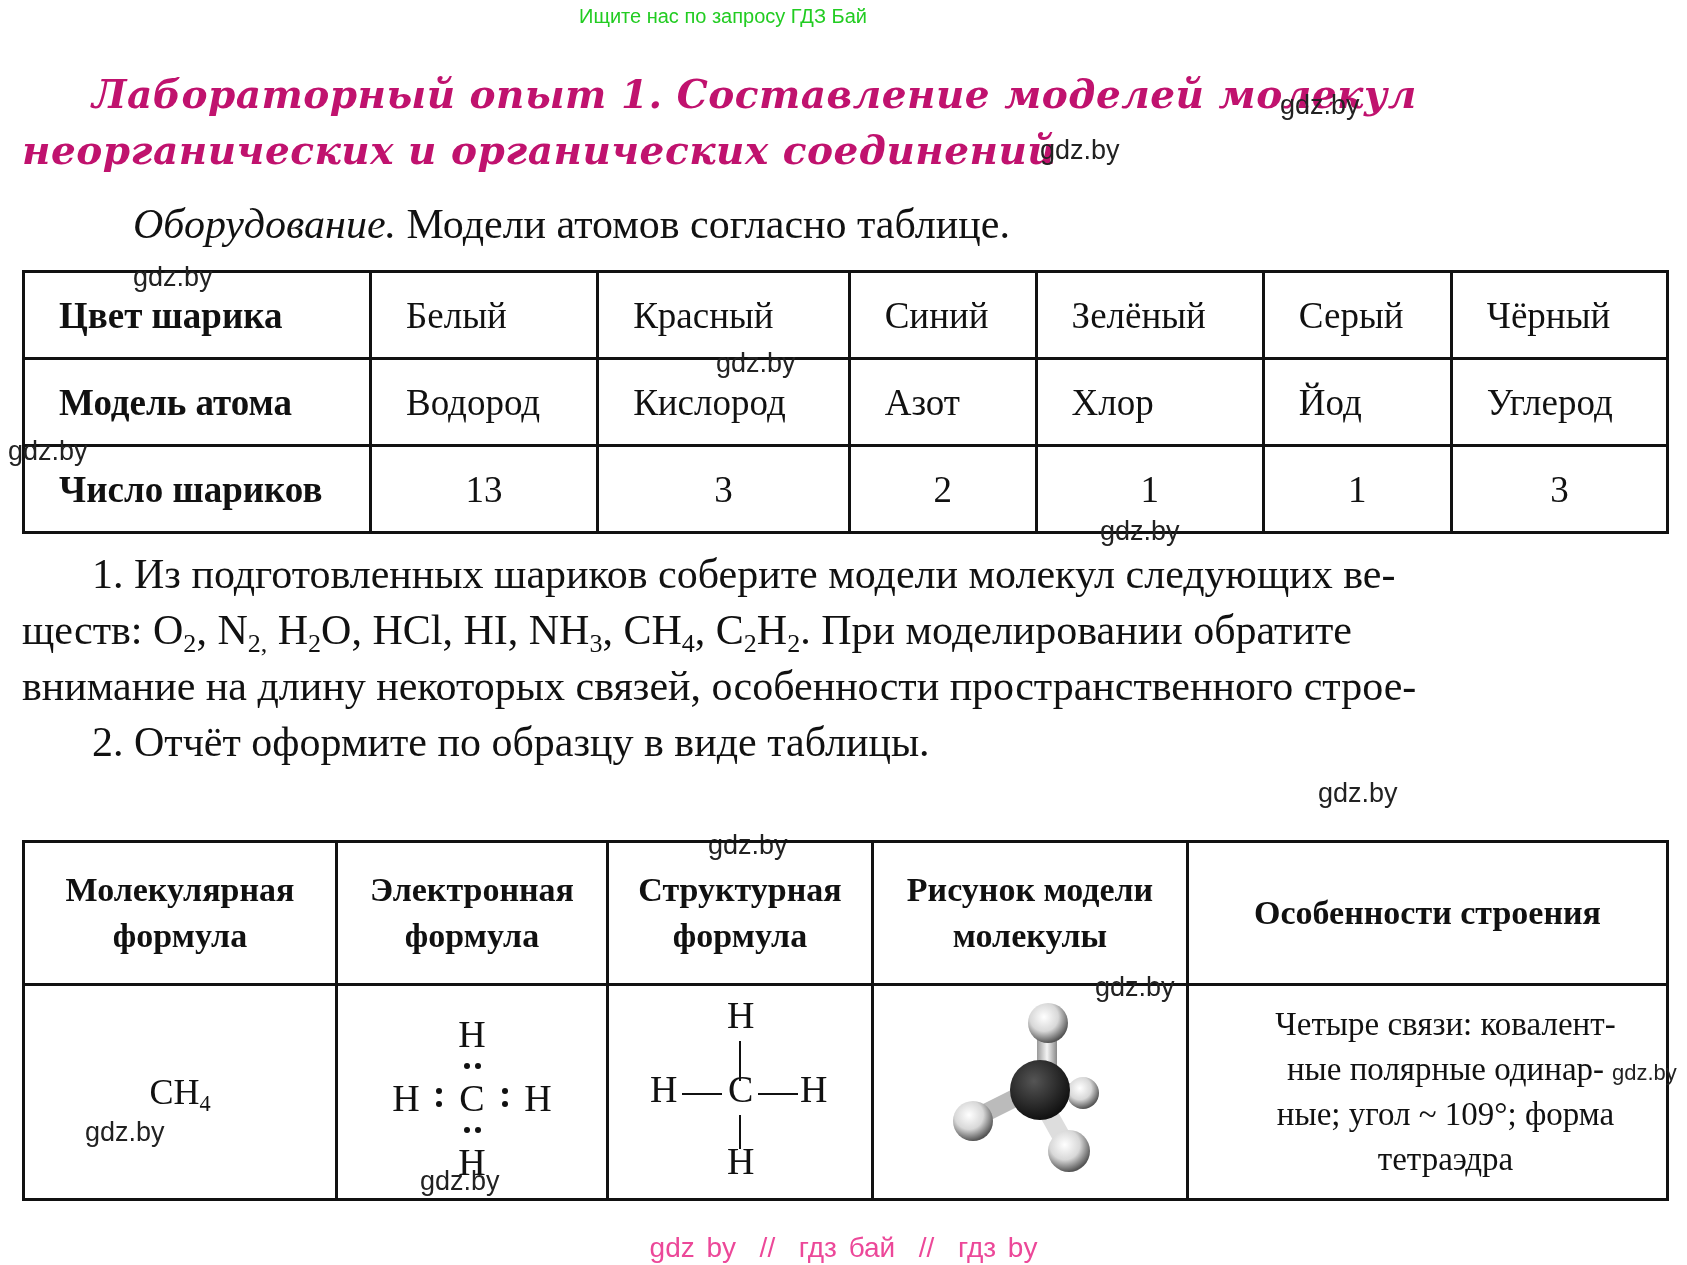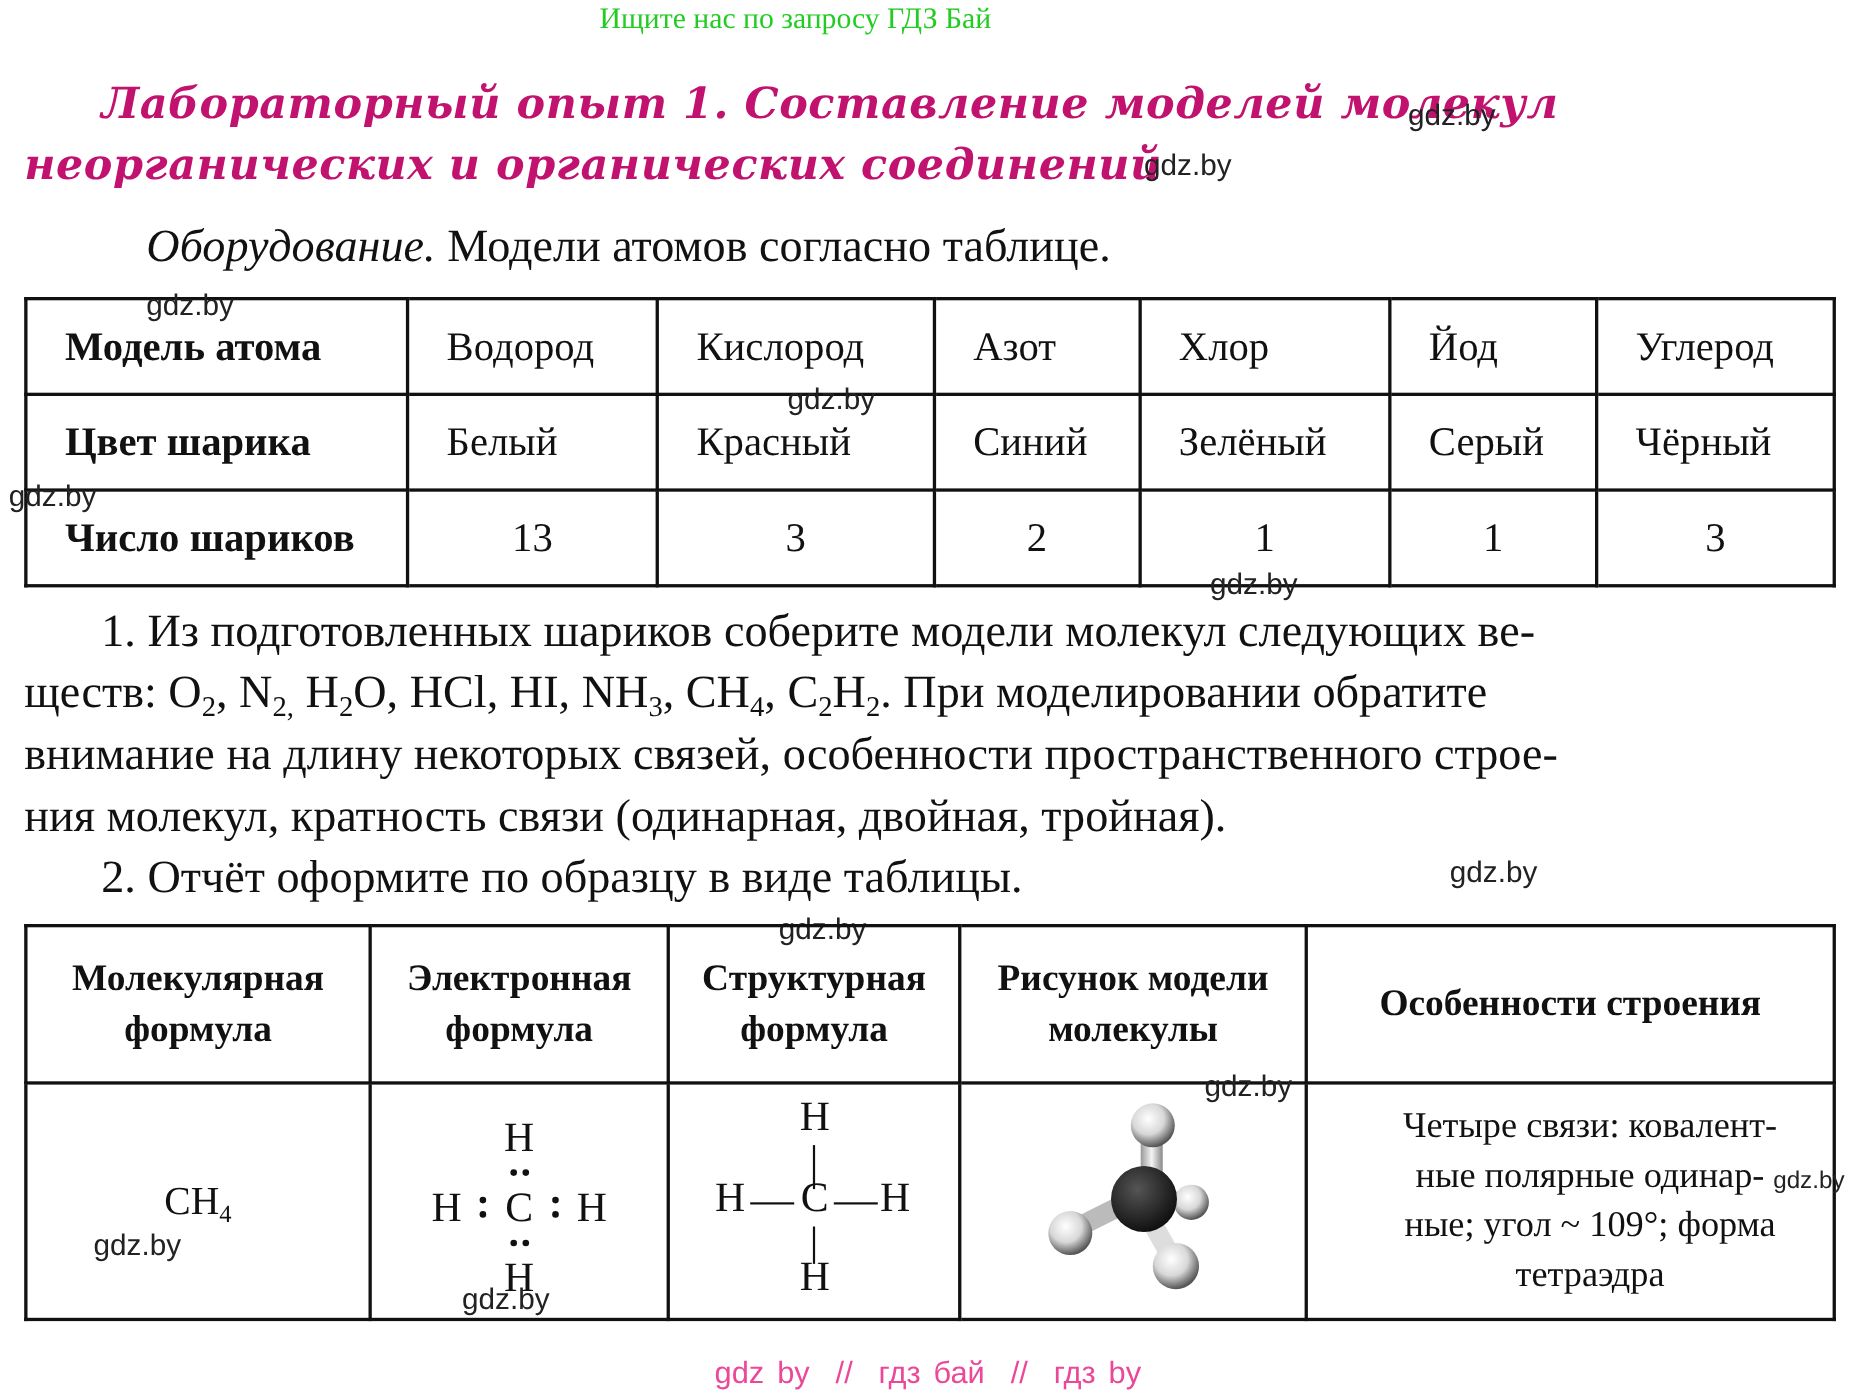--- a/index.html
+++ b/index.html
@@ -1,20 +1,20 @@
 <!DOCTYPE html>
 <html><head>
 <meta charset="utf-8">
 <style>
   html, body { margin:0; padding:0; background:#ffffff; }
   body { width:1687px; height:1265px; position:relative; overflow:hidden;
          font-family:"Liberation Serif", "DejaVu Serif", serif; color:#111; }
   .abs { position:absolute; }
-  .top-banner { left:0; width:1446px; top:0; text-align:center; font-family:Liberation Serif, serif;
-                font-size:27px; color:#22cc22; line-height:32px; }
+  .top-banner { left:0; width:1446px; top:0; text-align:center; font-family:Liberation Sans, sans-serif;
+                font-size:20px; color:#22cc22; line-height:32px; }
   .title { left:22px; top:66px; font-family:"DejaVu Serif", serif; font-style:italic; font-weight:bold;
            color:#c0126e; font-size:39px; line-height:56px; letter-spacing:0.5px; }
   .title .l1 { padding-left:70px; display:block; }
   .wm { font-family:"Liberation Sans", sans-serif; font-size:27px; color:#222; line-height:30px;text-align:right; }
   .wm-sm { font-size:22px; }
   .equip { left:94px; top:198px; font-size:42px; line-height:52px;margin-left:39px; }
   .equip i { font-style:italic; }
   table.t { border-collapse:collapse; position:absolute; }
   table.t td { border:3px solid #111; padding:0; }
   .t1 { left:22px; top:270px; width:1647px; }
@@ -52,36 +52,36 @@
 </div>
 
 <div class="abs wm" style="left:1280px;top:90px;">gdz.by</div>
 <div class="abs wm" style="left:1040px;top:135px;">gdz.by</div>
 
 <div class="abs equip"><i>Оборудование.</i><span> Модели атомов согласно таблице.</span></div>
 
 <table class="t t1">
   <tbody>
       <tr>
+    <td class="rh">Цвет шарика</td>
+    <td class="c">Белый</td>
+    <td class="c">Красный</td>
+    <td class="c">Синий</td>
+    <td class="c">Зелёный</td>
+    <td class="c">Серый</td>
+    <td class="c">Чёрный</td>
+  </tr>
+  <tr>
     <td class="rh">Модель атома</td>
     <td class="c">Водород</td>
     <td class="c">Кислород</td>
     <td class="c">Азот</td>
     <td class="c">Хлор</td>
     <td class="c">Йод</td>
     <td class="c">Углерод</td>
-  </tr>
-  <tr>
-    <td class="rh">Цвет шарика</td>
-    <td class="c">Белый</td>
-    <td class="c">Красный</td>
-    <td class="c">Синий</td>
-    <td class="c">Зелёный</td>
-    <td class="c">Серый</td>
-    <td class="c">Чёрный</td>
   </tr>
   <tr>
     <td class="rh">Число шариков</td>
     <td class="n">13</td>
     <td class="n">3</td>
     <td class="n">2</td>
     <td class="n">1</td>
     <td class="n">1</td>
     <td class="n">3</td>
   </tr>
@@ -90,21 +90,20 @@
 
 <div class="abs wm" style="left:133px;top:262px;">gdz.by</div>
 <div class="abs wm" style="left:716px;top:348px;">gdz.by</div>
 <div class="abs wm" style="left:8px;top:436px;">gdz.by</div>
 <div class="abs wm" style="left:1100px;top:516px;">gdz.by</div>
 
 <div class="abs para" style="top:546px;">
   <div class="ind">1. Из подготовленных шариков соберите модели молекул следующих ве-</div>
   <div>ществ: O<sub>2</sub>, N<sub>2,</sub> H<sub>2</sub>O, HCl, HI, NH<sub>3</sub>, CH<sub>4</sub>, C<sub>2</sub>H<sub>2</sub>. При моделировании обратите</div>
   <div>внимание на длину некоторых связей, особенности пространственного строе-</div>
-  <div>ния молекул, кратность связи (одинарная, двойная, тройная).</div>
   <div class="ind">2. Отчёт оформите по образцу в виде таблицы.</div>
 </div>
 
 <div class="abs wm" style="left:1318px;top:778px;">gdz.by</div>
 <div class="abs wm" style="left:708px;top:830px;">gdz.by</div>
 
 <table class="t t2">
   <tbody>
       <tr>
     <td class="h" style="width:310px;">Молекулярная формула</td>

